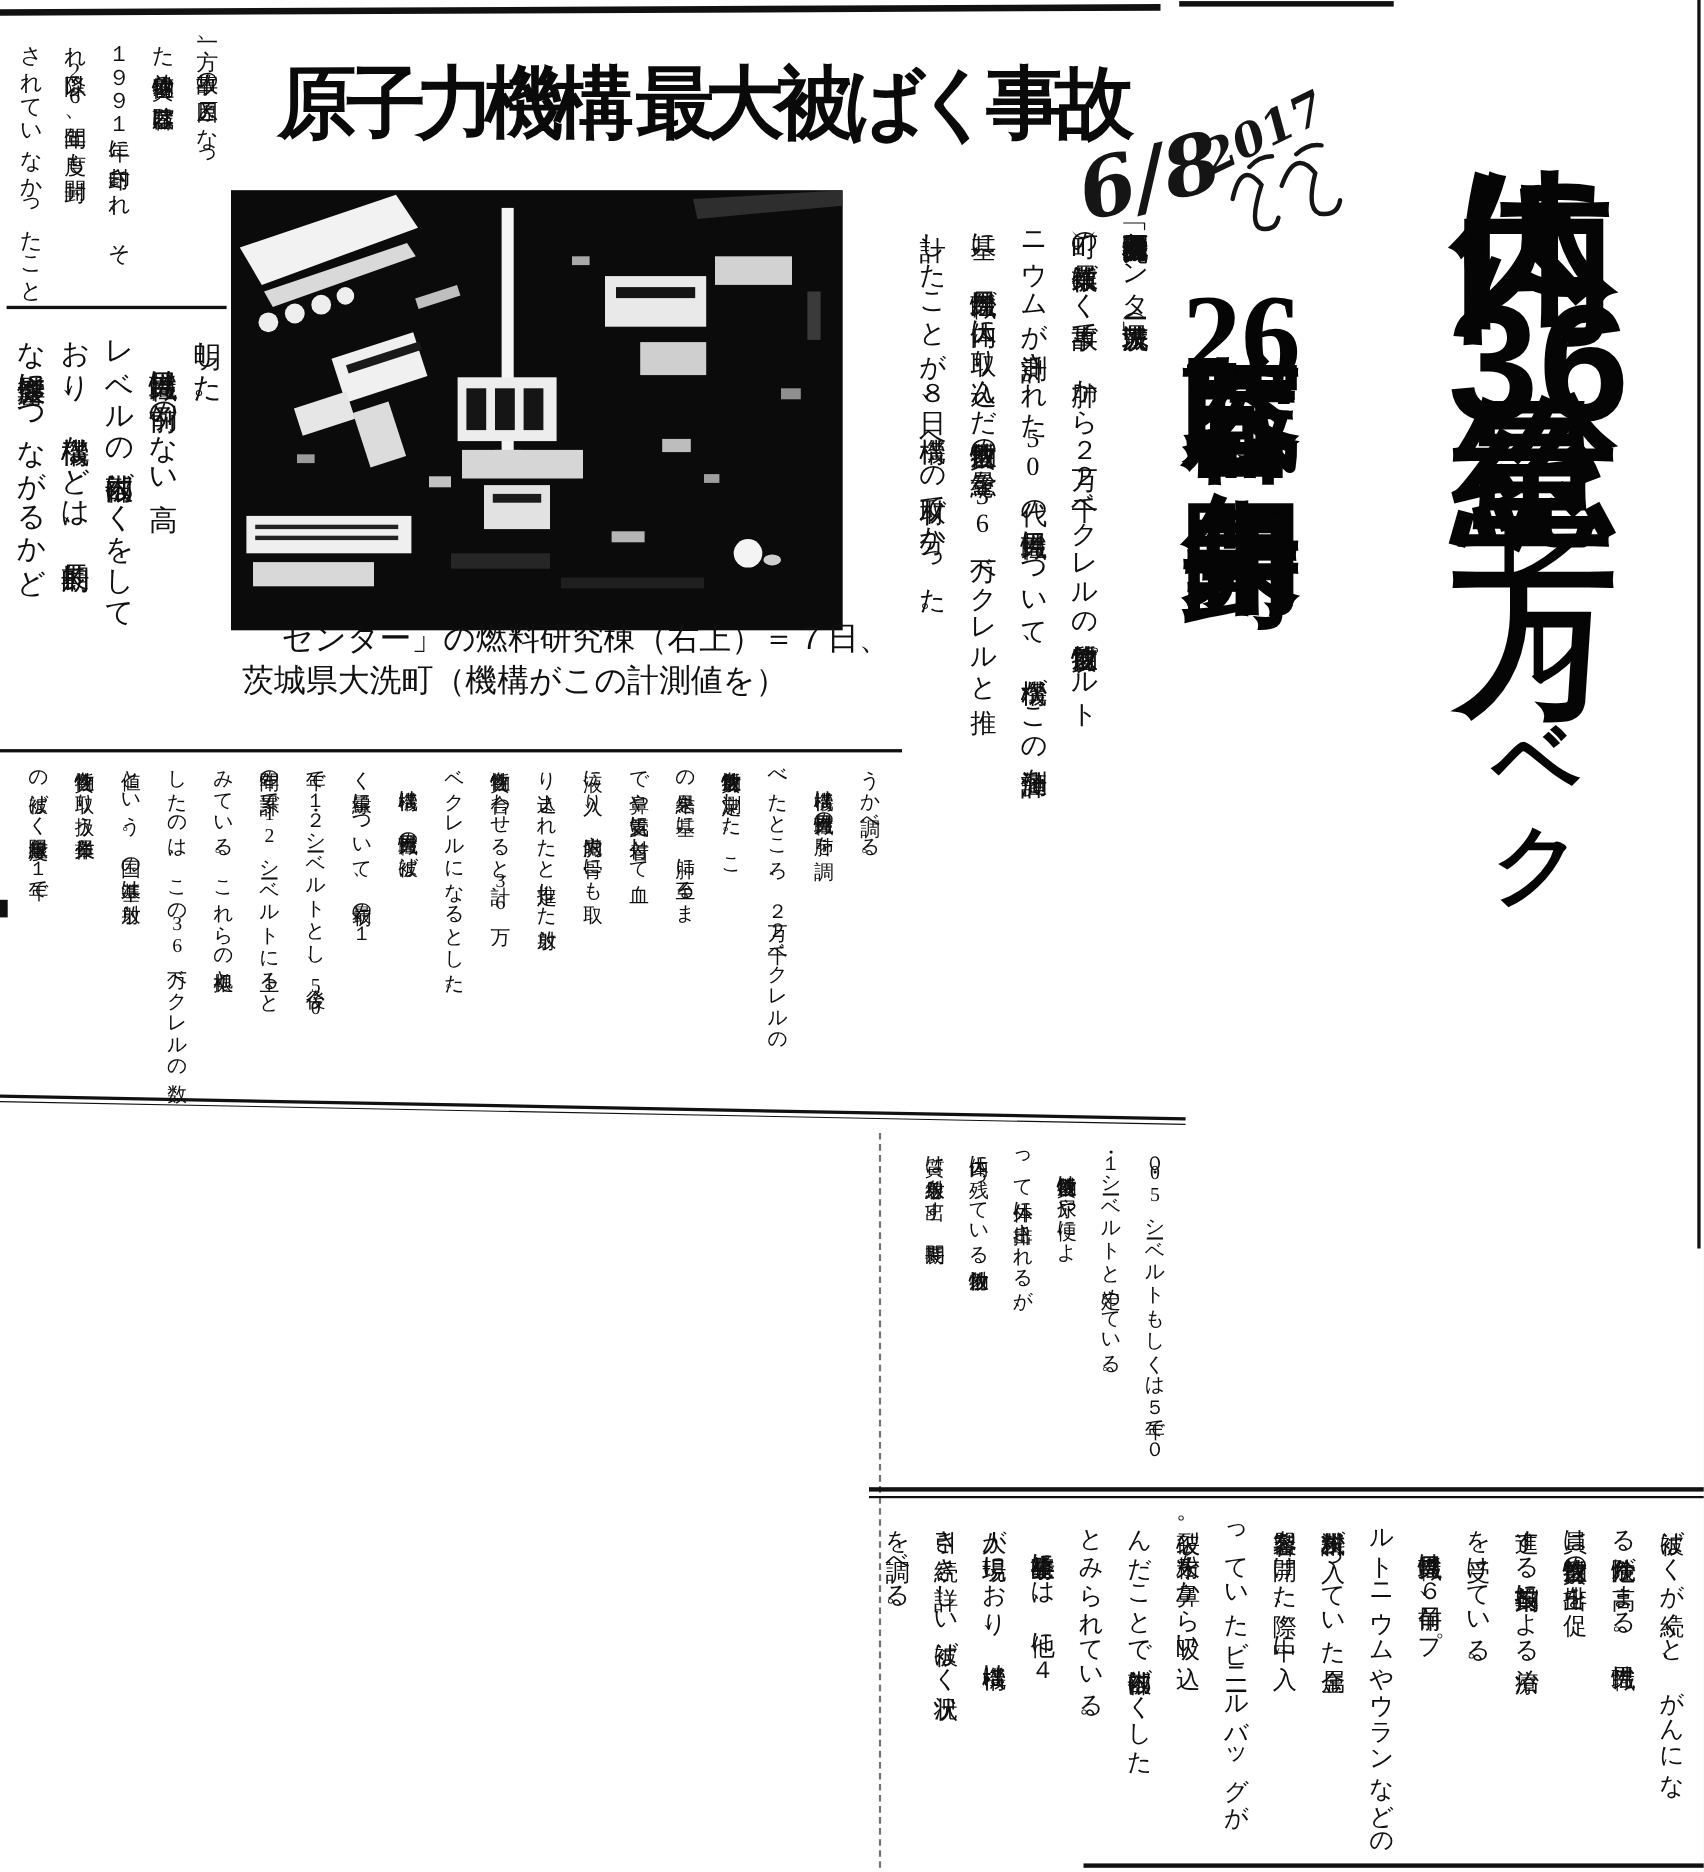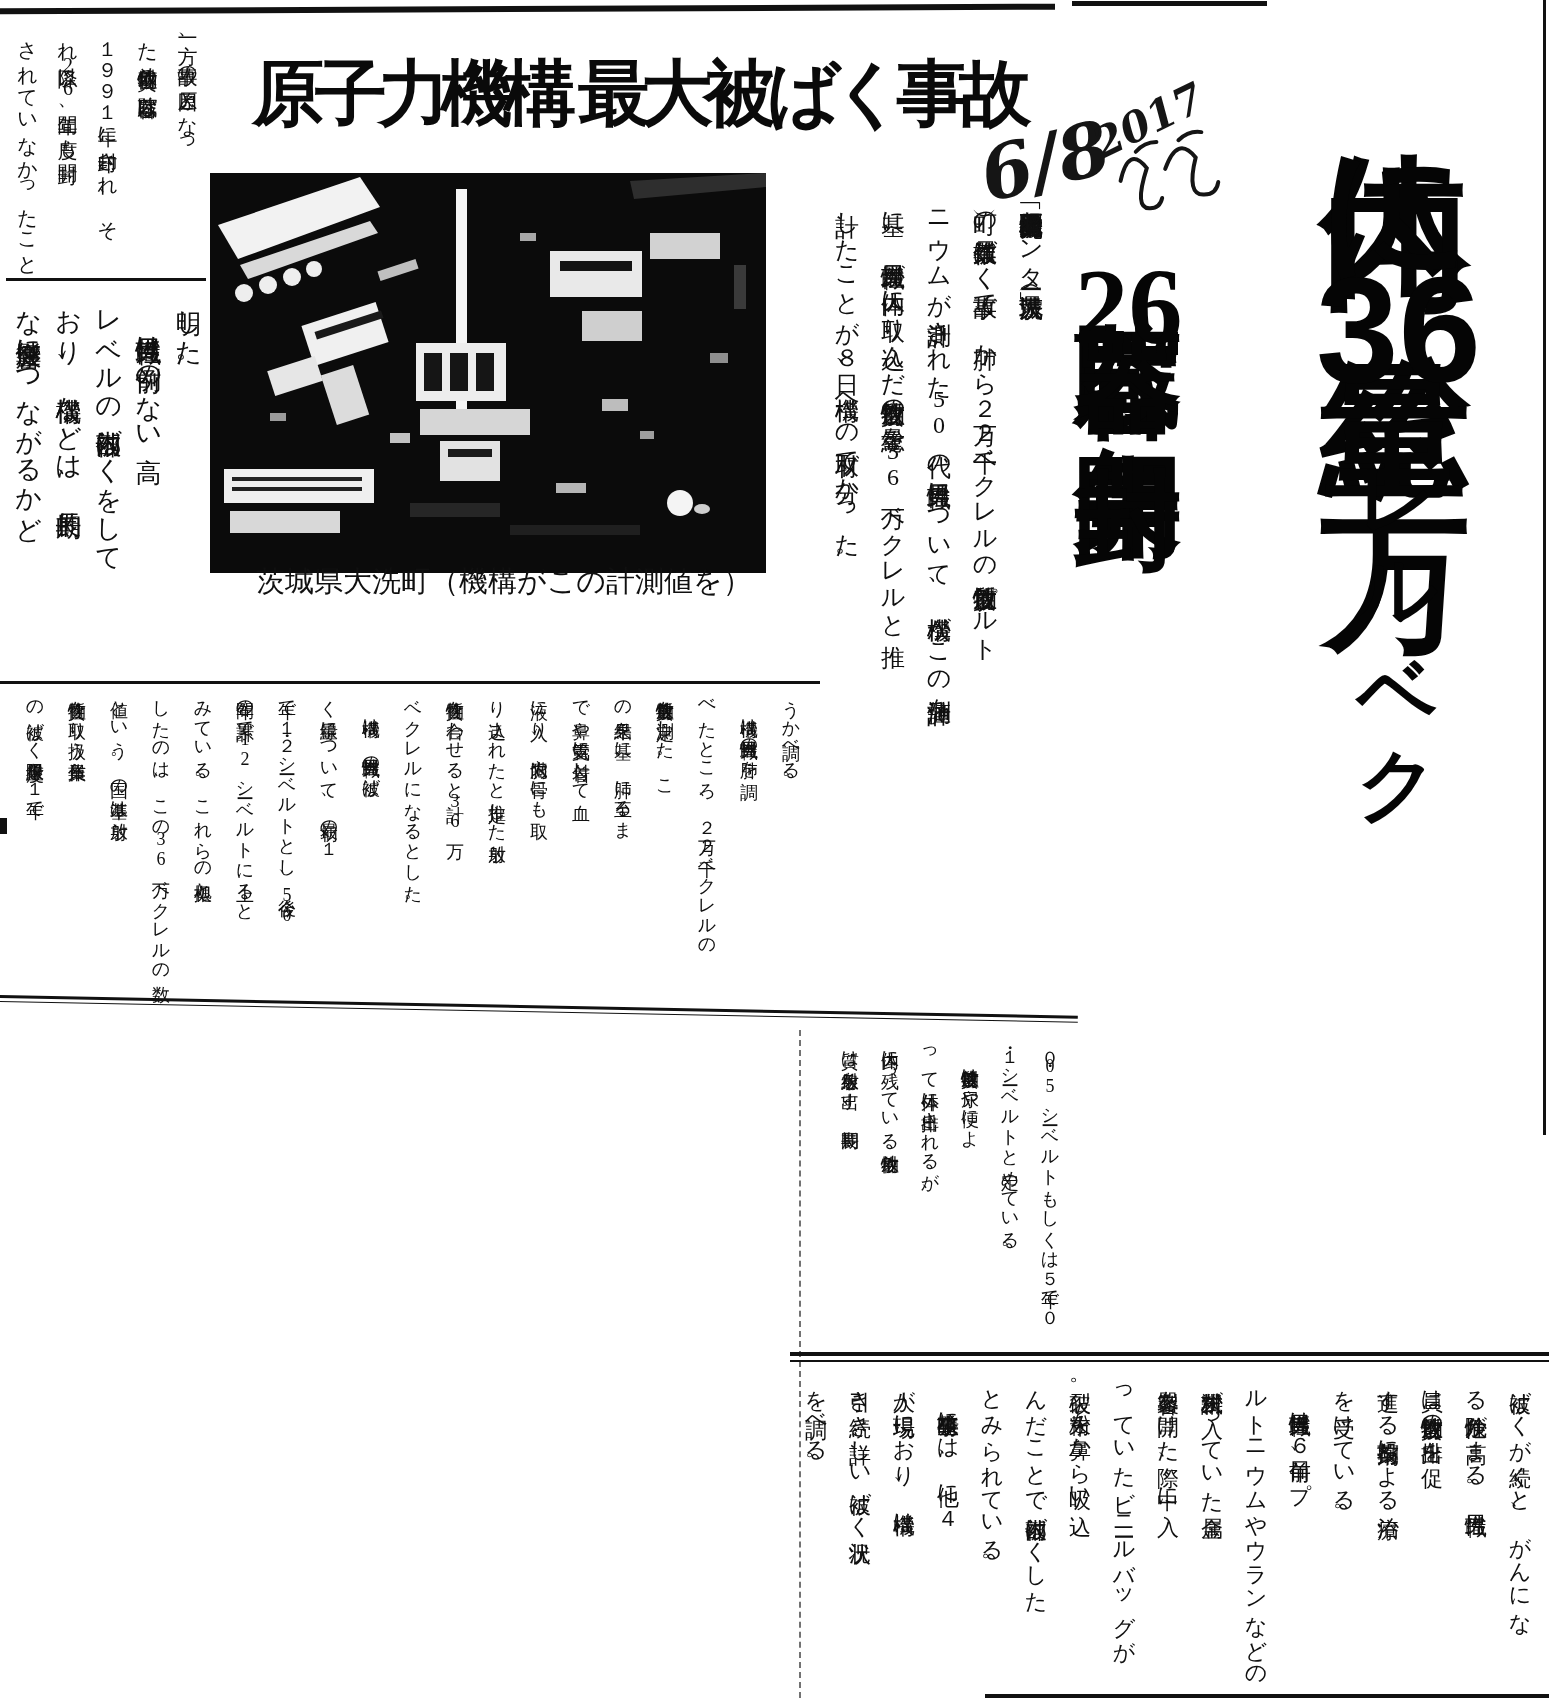--- a/index.html
+++ b/index.html
@@ -175,20 +175,21 @@
       <rect x="60" y="240" width="16" height="8" fill="#9b9b9b"></rect>
       <rect x="524" y="92" width="12" height="44" fill="#3a3a3a"></rect>
       <rect x="168" y="92" width="40" height="10" fill="#bfbfbf" transform="rotate(-18 188 97)"></rect>
       <rect x="200" y="330" width="90" height="14" fill="#262626"></rect>
       <rect x="300" y="352" width="130" height="10" fill="#1f1f1f"></rect>
       <polygon points="420,8 556,0 556,14 424,26" fill="#2e2e2e"></polygon>
     </svg>
   </div>
 
   <div class="caption">
+      <div class="capline">センター」の燃料研究棟（右上）＝７日、</div>
       <div class="capline">茨城県大洗町（機構がこの計測値を）</div>
     </div>
 
   <div class="headlineTop">原子力機構 最大被ばく事故</div>
 
   <div class="hwDate">6/8</div>
   <div class="hwYear">2017</div>
   <svg class="hwScribble" width="130" height="90" viewBox="0 0 130 90">
     <path d="M14,44 q14,-34 28,-8 q-20,38 -4,40 q10,2 14,-8 M60,40 q18,-32 32,-6 q-16,36 2,38 q12,2 16,-10 M34,18 q10,-8 22,-6 M78,14 q12,-8 24,-4" fill="none" stroke="#151515" stroke-width="4" stroke-linecap="round"></path>
   </svg>

